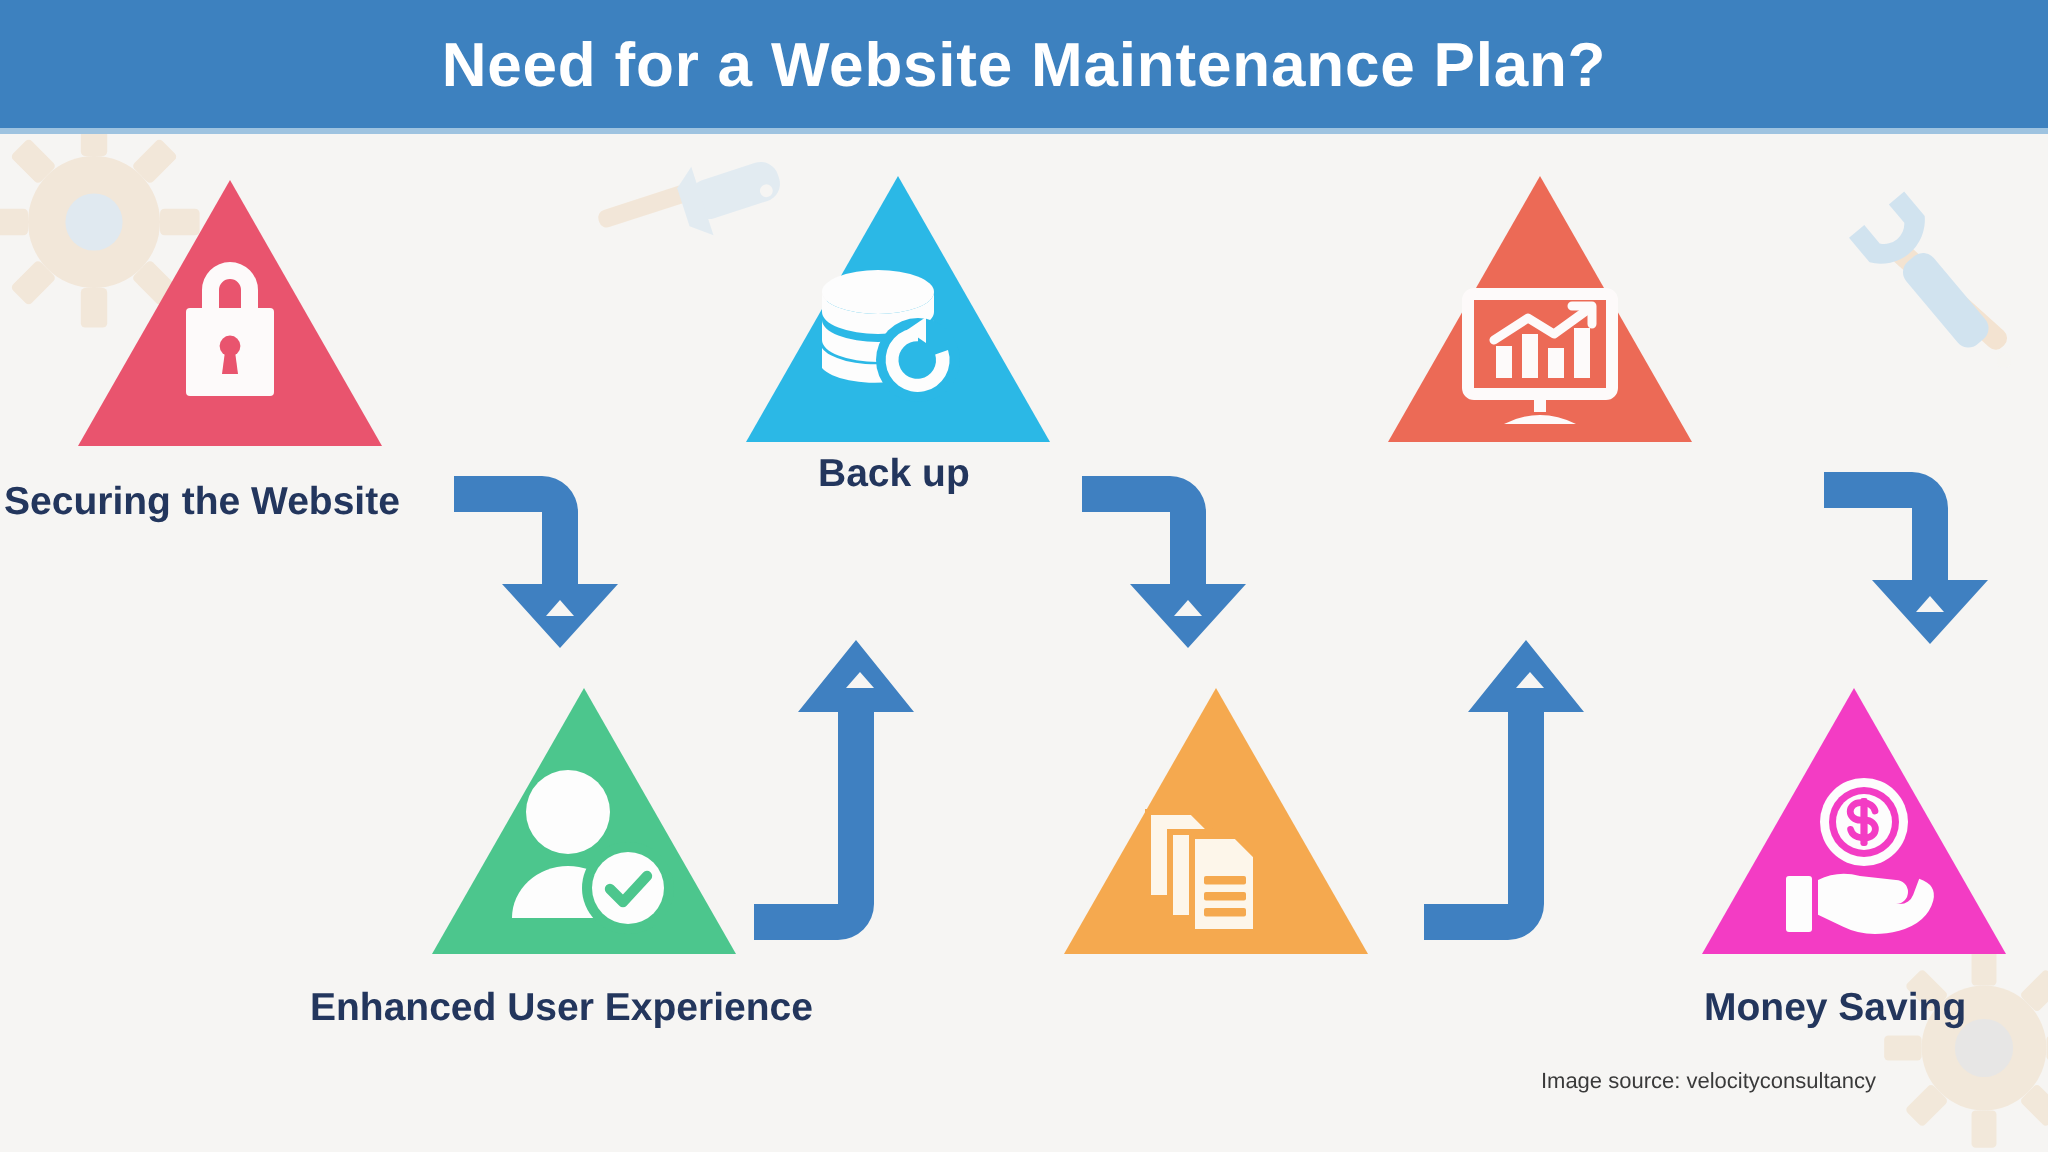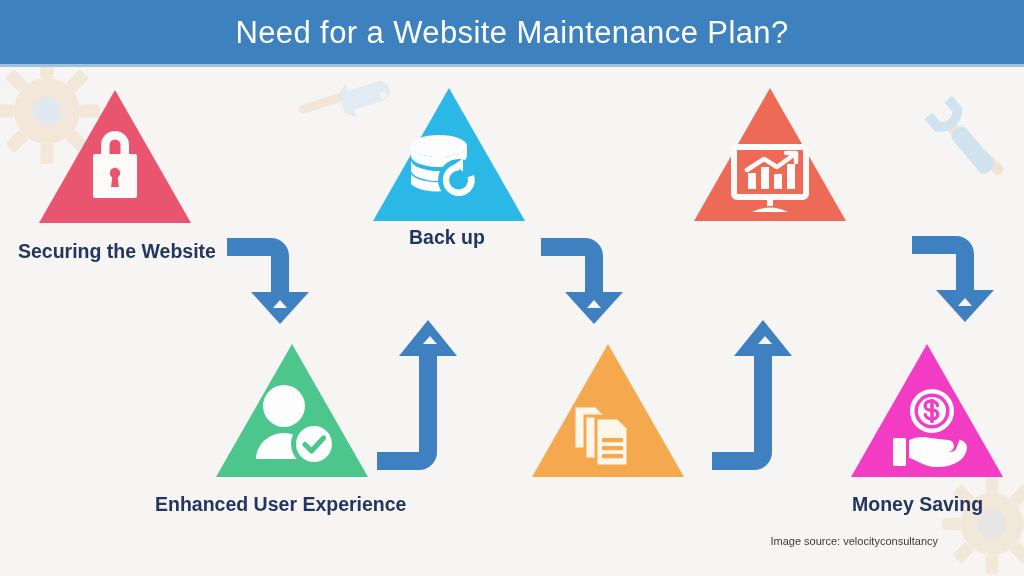--- a/index.html
+++ b/index.html
@@ -40,21 +40,21 @@
     position: absolute;
     left: 0;
     bottom: -3px;
     width: 1024px;
     height: 3px;
     background: #9ec3e0;
   }
   .title-text {
     color: #ffffff;
     font-size: 31px;
-    font-weight: 400;
+    font-weight: 700;
     letter-spacing: 0.4px;
     line-height: 1;
     text-align: right;
     white-space: nowrap;
   }
 
   
   .bg-decor {
     position: absolute;
     z-index: 1;
@@ -180,21 +180,21 @@
         <polygon points="76,0 152,133 0,133" fill="#e9546e"></polygon>
         <g fill="#fdfafa">
           <rect x="54" y="64" width="44" height="44" rx="2"></rect>
           <path d="M62 66 v-11 a14 14 0 0 1 28 0 v11 h-8.5 v-11 a5.5 5.5 0 0 0 -11 0 v11 z"></path>
           <circle cx="76" cy="83" r="5.2" fill="#e9546e"></circle>
           <path d="M73.6 85 h4.8 l1.6 12 h-8 z" fill="#e9546e"></path>
         </g>
       </svg>
     </div>
   </div>
-  <div class="node-label" style="left:18px; top:242px;">Securing the Website</div>
+  <div class="node-label" style="left:2px; top:242px;">Securing the Website</div>
 
   <div class="node" style="left:373px; top:88px; width:152px;">
     <div class="tri-wrap">
       <svg class="tri-svg" viewBox="0 0 152 133" aria-hidden="true">
         <polygon points="76,0 152,133 0,133" fill="#2bb8e6"></polygon>
         <g fill="#fdfdfd">
           <ellipse cx="66" cy="58" rx="28" ry="11"></ellipse>
           <path d="M38 58 v10 a28 11 0 0 0 56 0 v-10 a28 11 0 0 1 -56 0 z"></path>
           <path d="M38 72 v10 a28 11 0 0 0 56 0 v-10 a28 11 0 0 1 -56 0 z"></path>
           <path d="M38 86 v10 a28 11 0 0 0 34 7 a24 24 0 0 1 -2 -9 a28 11 0 0 1 -32 -8 z"></path>

